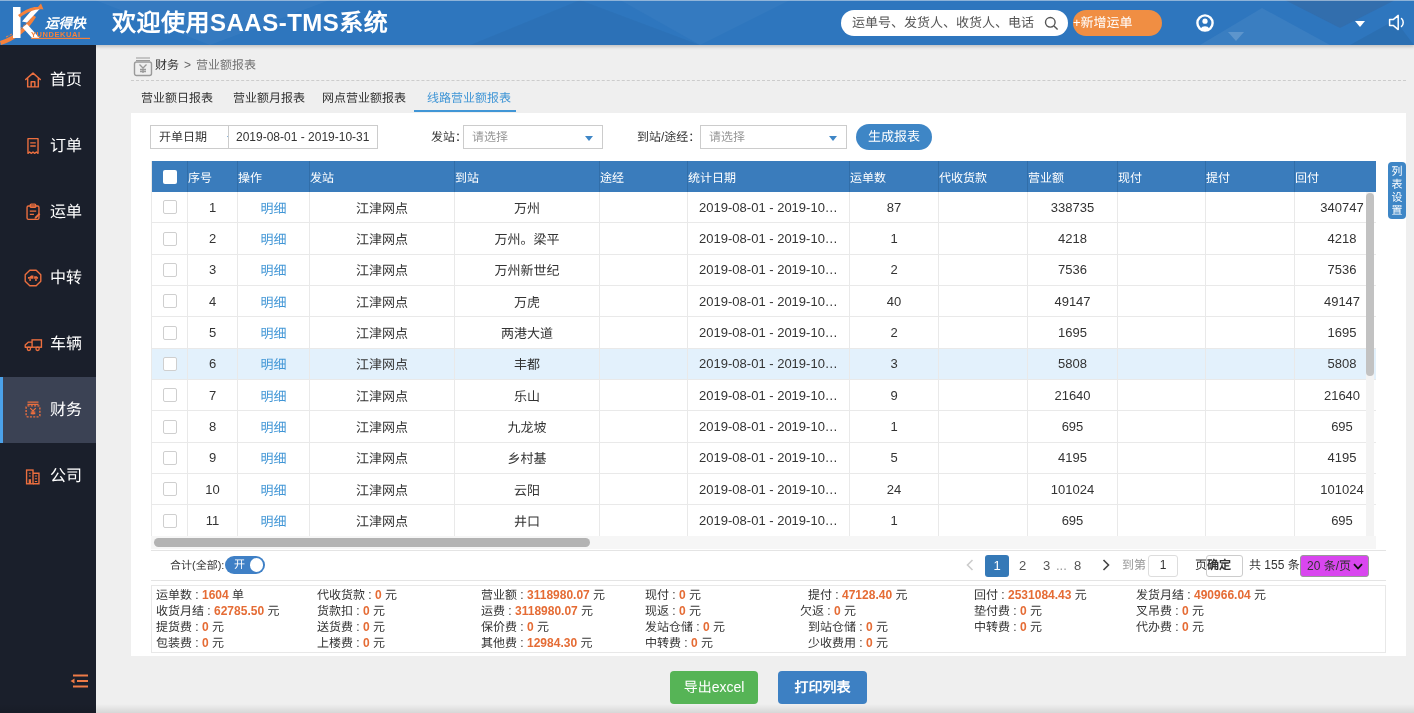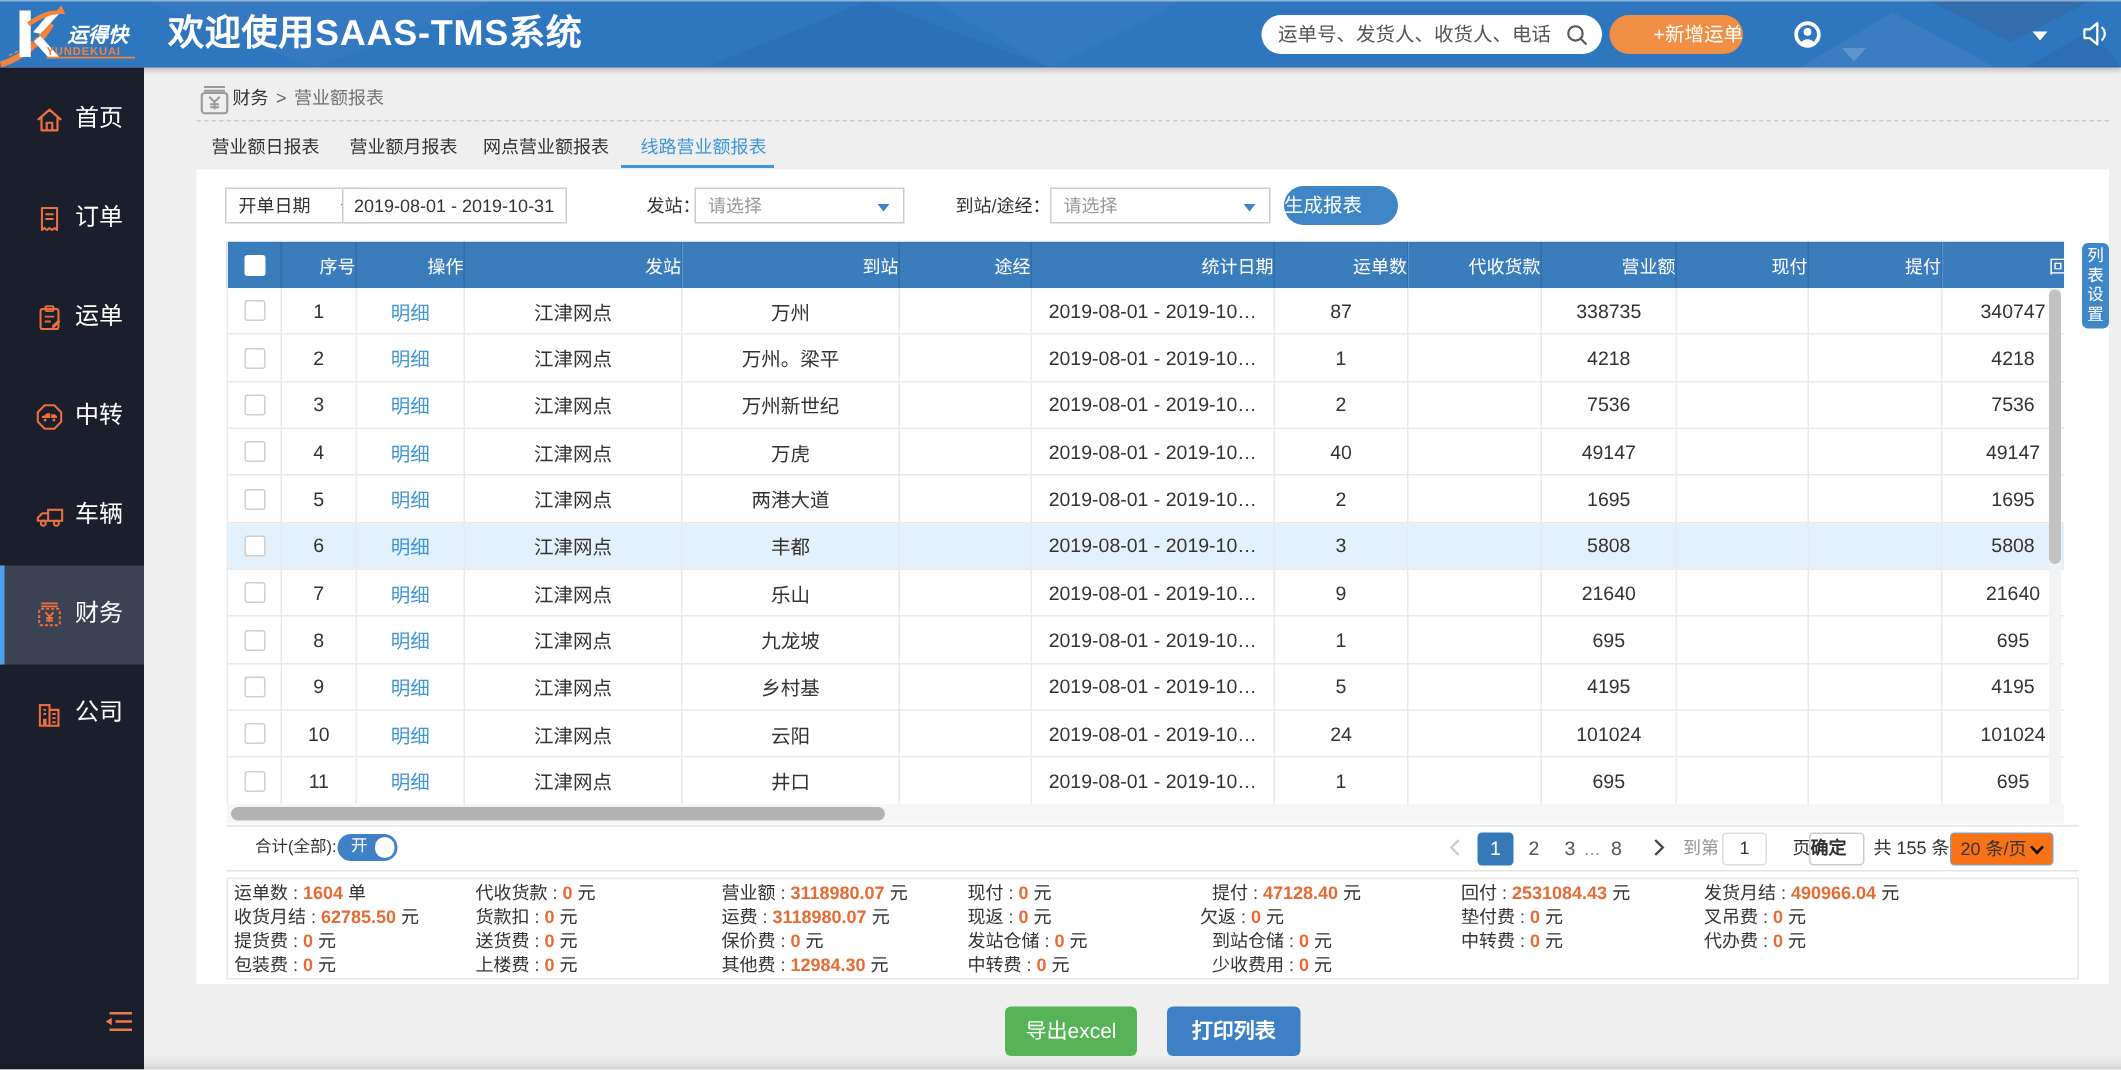--- a/index.html
+++ b/index.html
@@ -3,21 +3,21 @@
 <meta charset="utf-8">
 <style>
 *{margin:0;padding:0;box-sizing:border-box;}
 html,body{width:1414px;height:713px;overflow:hidden;}
 body{font-family:"Liberation Sans",sans-serif;background:#efefef;position:relative;}
 
 #topbar{position:absolute;left:0;top:0;width:1414px;height:45px;background:#2e76be;overflow:hidden;box-shadow:0 2px 3px rgba(0,0,0,0.18);}
 #topedge{position:absolute;left:0;top:0;width:1414px;height:1px;background:rgba(222,229,236,0.55);z-index:5;}
 #title{position:absolute;left:112px;top:0;height:45px;line-height:45px;font-size:24px;font-weight:bold;color:#fff;letter-spacing:0.5px;}
 #search{position:absolute;left:841px;top:10px;width:227px;height:26px;background:#fff;border-radius:13px;line-height:26px;font-size:13px;color:#555;padding-left:11px;}
-#addbtn{position:absolute;left:1073px;top:10px;width:89px;height:26px;background:#f08e43;border-radius:13px;line-height:26px;font-size:13px;color:#fff;text-align:right;}
+#addbtn{position:absolute;left:1073px;top:10px;width:89px;height:26px;background:#f08e43;border-radius:13px;line-height:26px;font-size:13px;color:#fff;text-align:left;}
 
 #sidebar{position:absolute;left:0;top:45px;width:96px;height:668px;background:#1a1f2b;}
 .sitem{position:absolute;left:0;width:96px;height:66px;}
 .sitem svg{position:absolute;left:22px;top:22px;}
 .sitem .slab{position:absolute;left:50px;top:0;height:66px;line-height:66px;color:#ffffff;font-size:16px;}
 .sitem.active{background:#3b4254;border-left:3px solid #4ba1e9;}
 .sitem.active svg{left:19px;}
 .sitem.active .slab{left:47px;}
 
 #crumb{position:absolute;left:155px;top:55px;height:21px;line-height:21px;font-size:12px;color:#333;}
@@ -26,25 +26,25 @@
 #dash{position:absolute;left:131px;top:80px;width:1275px;border-top:1px dashed #ccc;}
 .tab{position:absolute;top:91px;font-size:12px;color:#333;line-height:14px;}
 .tab.on{color:#4196d6;}
 #tabline{position:absolute;left:414px;top:110px;width:102px;height:2px;background:#4196d6;}
 
 #panel{position:absolute;left:131px;top:113px;width:1275px;height:543px;background:#fff;}
 
 .fbox{position:absolute;height:24px;border:1px solid #ccc;background:#fff;font-size:12px;color:#333;line-height:22px;}
 .flab{position:absolute;top:125px;height:24px;line-height:24px;font-size:12px;color:#333;}
 .fcaret{position:absolute;top:10px;width:0;height:0;border-left:4.5px solid transparent;border-right:4.5px solid transparent;border-top:5px solid #3e86c6;}
-#genbtn{position:absolute;left:856px;top:124px;width:76px;height:26px;background:#3e86c6;border-radius:13px;color:#fff;font-size:13px;line-height:26px;}
+#genbtn{position:absolute;left:856px;top:124px;width:76px;height:26px;background:#3e86c6;border-radius:13px;color:#fff;font-size:13px;text-align:center;line-height:26px;}
 
 #twrap{position:absolute;left:151px;top:161px;width:1225px;height:375px;overflow:hidden;}
 table{border-collapse:separate;border-spacing:0;table-layout:fixed;width:1239px;font-size:13px;}
-th{background:#3a7cbc;color:#fff;font-weight:normal;font-size:12px;height:31px;border-right:1px solid rgba(22,69,112,0.25);text-align:right;padding:0;}
+th{background:#3a7cbc;color:#fff;font-weight:normal;font-size:12px;height:31px;border-right:1px solid rgba(22,69,112,0.25);text-align:left;padding:0;}
 th:last-child{border-right:none;}
 td{height:31.35px;border-bottom:1px solid #e9e9e9;border-right:1px solid #e9e9e9;text-align:center;color:#333;padding:0;overflow:hidden;white-space:nowrap;}
 td:first-child,th:first-child{border-left:1px solid #e9e9e9;}
 tr.hl td{background:#e3f1fc;}
 .lnk{color:#4196d6;}
 .cb{width:14px;height:14px;border:1px solid #cfcfcf;border-radius:2px;background:#fff;margin:0 auto;}
 .hcb{width:14px;height:14px;border-radius:2px;background:#fff;margin:0 auto;}
 
 #vsb{position:absolute;left:1366px;top:192px;width:8px;height:344px;background:#f3f3f3;}
 #vsbt{position:absolute;left:1366px;top:193px;width:8px;height:183px;background:#c2c2c2;border-radius:4px;}
@@ -57,21 +57,21 @@
 #tline2{position:absolute;left:151px;top:580px;width:1235px;border-top:1px solid #e4e4e4;}
 #heji{position:absolute;left:170px;top:551px;height:29px;line-height:29px;font-size:11px;color:#333;}
 #toggle{position:absolute;left:225px;top:556px;width:40px;height:17.5px;border-radius:9px;background:#3f80c6;}
 #toggle .tg-on{position:absolute;left:9px;top:0;height:17.5px;line-height:17.5px;color:#fff;font-size:11px;}
 #toggle .knob{position:absolute;right:2px;top:2px;width:13.5px;height:13.5px;border-radius:50%;background:#fff;}
 
 .pg{position:absolute;top:551px;height:29px;line-height:29px;font-size:13px;color:#555;}
 #pgact{line-height:22px !important;position:absolute;left:985px;top:555px;width:24px;height:22px;background:#3579b7;border-radius:3px;color:#fff;font-size:13px;text-align:center;line-height:21px;}
 #pginp{position:absolute;left:1148px;top:555px;width:30px;height:22px;border:1px solid #ddd;border-radius:3px;background:#fff;font-size:12px;text-align:center;line-height:19px;color:#333;}
 #pgok{position:absolute;left:1206px;top:555px;width:37px;height:22px;border:1px solid #ccc;border-radius:3px;background:#fff;font-size:12px;text-align:left;line-height:19px;color:#333;font-weight:bold;}
-#pgsel{position:absolute;left:1300px;top:555px;width:69px;height:22px;border:1px solid #999;border-radius:3px;background:#f97316;font-size:12px;line-height:20px;color:#333;padding-left:6px;}
+#pgsel{position:absolute;left:1300px;top:555px;width:69px;height:22px;border:1px solid #999;border-radius:3px;background:#d946ef;font-size:12px;line-height:20px;color:#333;padding-left:6px;}
 #pgsel .sc2{position:absolute;right:5px;top:7px;width:10px;height:7px;}
 
 #sumbox{position:absolute;left:151px;top:585px;width:1235px;height:68px;border:1px solid #e8e8e8;background:#fff;}
 .sc{position:absolute;font-size:12px;color:#333;line-height:15px;white-space:nowrap;}
 .sc b{color:#e56c35;font-weight:bold;}
 
 #btn-excel{position:absolute;left:670px;top:671px;width:88px;height:33px;background:#56b456;border-radius:4px;color:#fff;font-size:14px;text-align:center;line-height:33px;}
 #btn-print{position:absolute;left:778px;top:671px;width:89px;height:33px;background:#3d80c3;border-radius:4px;color:#fff;font-size:14px;text-align:center;line-height:33px;font-weight:bold;}
 #botshadow{position:absolute;left:0;top:704px;width:1414px;height:9px;background:linear-gradient(to bottom,rgba(0,0,0,0),rgba(0,0,0,0.10));}
 </style>

